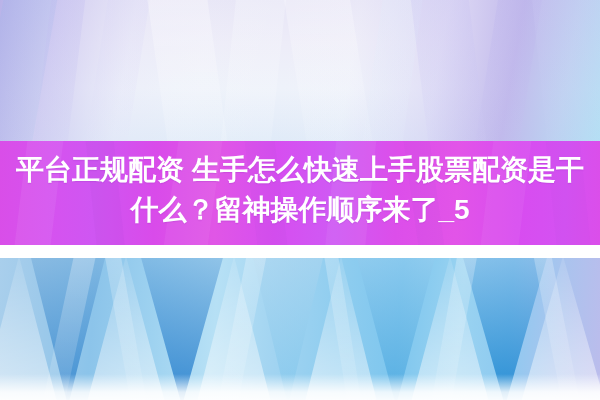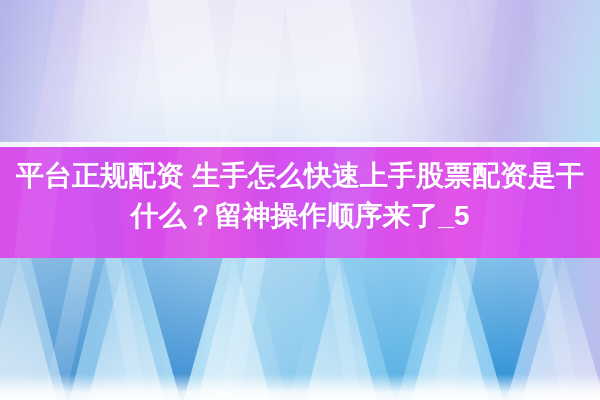--- a/index.html
+++ b/index.html
@@ -52,22 +52,22 @@
   .tb-5 { left: 228px;  width: 50px;  transform: skewX(-6deg);  background: linear-gradient(180deg, rgba(248,250,253,0.60), rgba(255,255,255,0.20)); }
   .tb-6 { left: 296px;  width: 66px;  transform: skewX(9deg);   background: linear-gradient(180deg, rgba(255,255,255,0.55), rgba(245,250,253,0.12)); }
   .tb-7 { left: 372px;  width: 40px;  transform: skewX(-8deg);  background: linear-gradient(180deg, rgba(225,235,250,0.50), rgba(240,248,253,0.15)); }
   .tb-8 { left: 420px;  width: 58px;  transform: skewX(7deg);   background: linear-gradient(180deg, rgba(198,192,242,0.55), rgba(215,212,246,0.20)); }
   .tb-9 { left: 486px;  width: 44px;  transform: skewX(-9deg);  background: linear-gradient(180deg, rgba(186,178,236,0.60), rgba(205,200,243,0.22)); }
   .tb-10{ left: 540px;  width: 70px;  transform: skewX(6deg);   background: linear-gradient(180deg, rgba(204,198,243,0.50), rgba(190,212,242,0.25)); }
 
   
   .band {
     position: absolute;
-    left: 0; top: 147px;
-    width: 600px; height: 117px;
+    left: 0; top: 141px;
+    width: 600px; height: 104px;
     background: linear-gradient(92deg,
       #d94ee8 0%,
       #d652ef 8%,
       #cf56f2 16%,
       #d94bea 26%,
       #e056e6 36%,
       #d64ef0 46%,
       #cf5af4 56%,
       #dc4eea 66%,
       #e254e8 76%,

